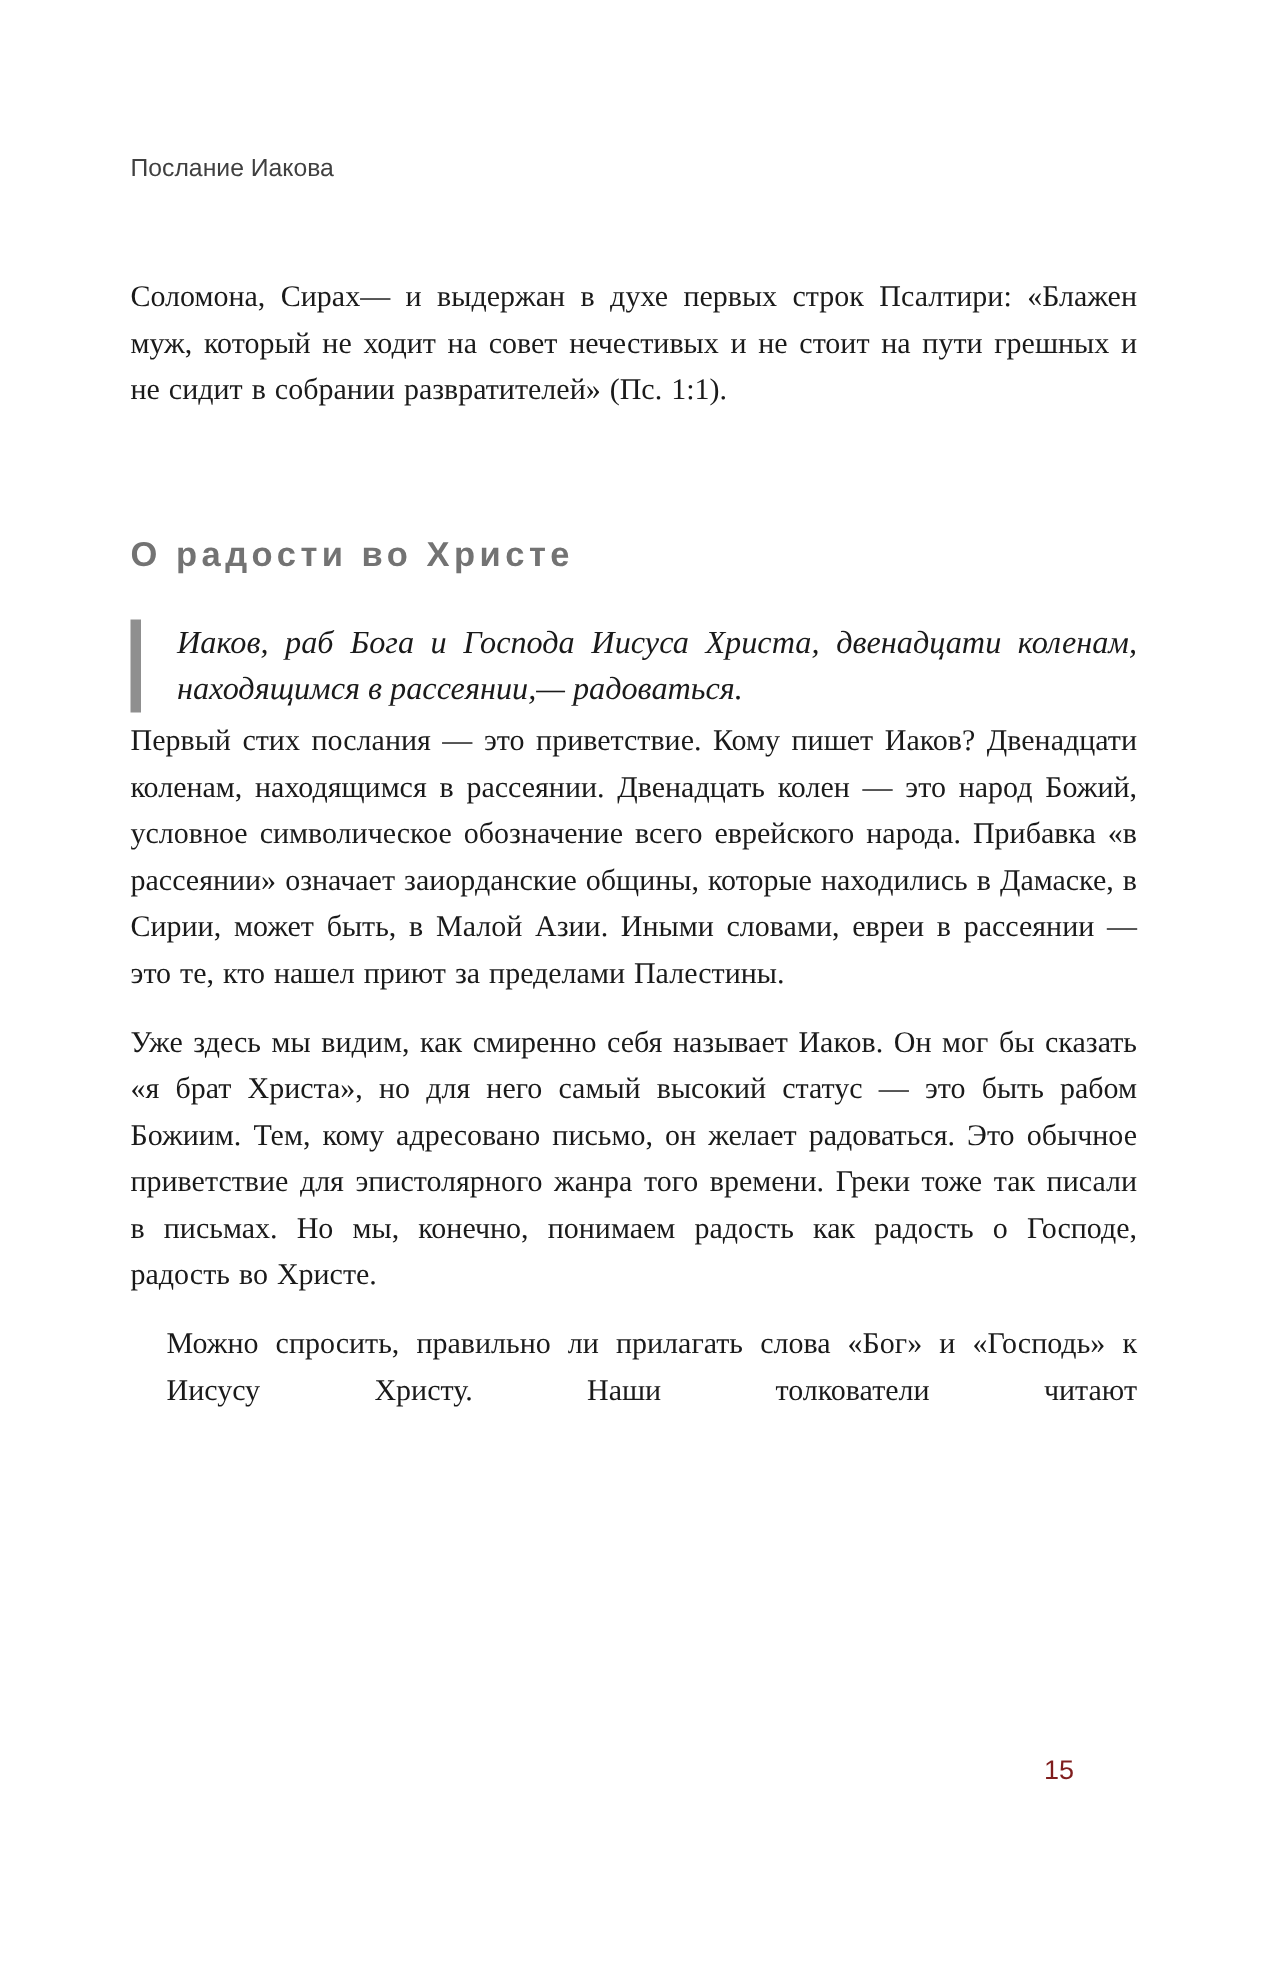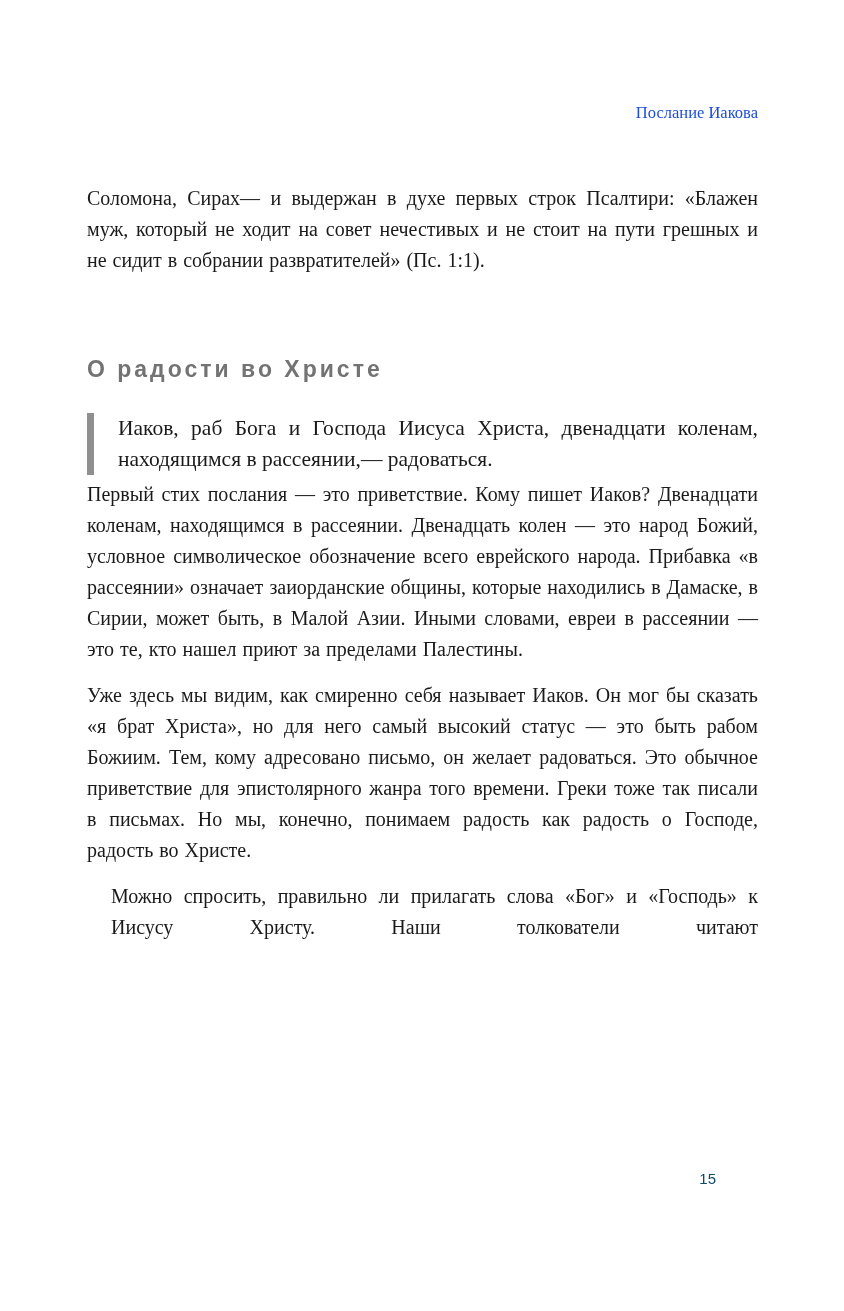--- a/index.html
+++ b/index.html
@@ -12,24 +12,23 @@
     background: #ffffff;
     color: #1a1a1a;
     font-family: "Liberation Serif", serif;
     overflow: hidden;
   }
   .running-header {
     position: absolute;
     top: 103px;
     left: 87px;
     right: 86px;
-    text-align: right;
-    font-family: Liberation Serif, serif;
+    font-family: Liberation Sans, sans-serif;
     font-size: 16.5px;
-    color: #1d4ed8;
+    color: #404040;
   }
   .text-column {
     position: absolute;
     left: 87px;
     right: 86px;
     top: 183px;
   }
   p.body {
     font-size: 20px;
     line-height: 31px;
@@ -53,39 +52,40 @@
     align-items: stretch;
     margin-bottom: 4px;
   }
   .quote-bar {
     flex: 0 0 7px;
     background: #8f8f8f;
     margin-right: 24px;
   }
   .quote-text {
     flex: 1;
+    font-style: italic;
     font-size: 21.5px;
     line-height: 31px;
     text-align: justify;
     color: #1a1a1a;
   }
   .quote-ref {
     text-align: right;
     font-size: 19px;
     line-height: 24px;
     color: #1a1a1a;
     margin-bottom: 32px;
   }
   .page-number {
     position: absolute;
     top: 1170px;
     right: 128px;
     font-family: "Liberation Sans", sans-serif;
-    font-size: 15px;
-    color: #0c4a6e;
+    font-size: 18px;
+    color: #7f1d1d;
     text-align: right;
   }
 </style>
 </head>
 <body>
 
 <div class="page">
 
   <div class="running-header">Послание Иакова</div>
 

